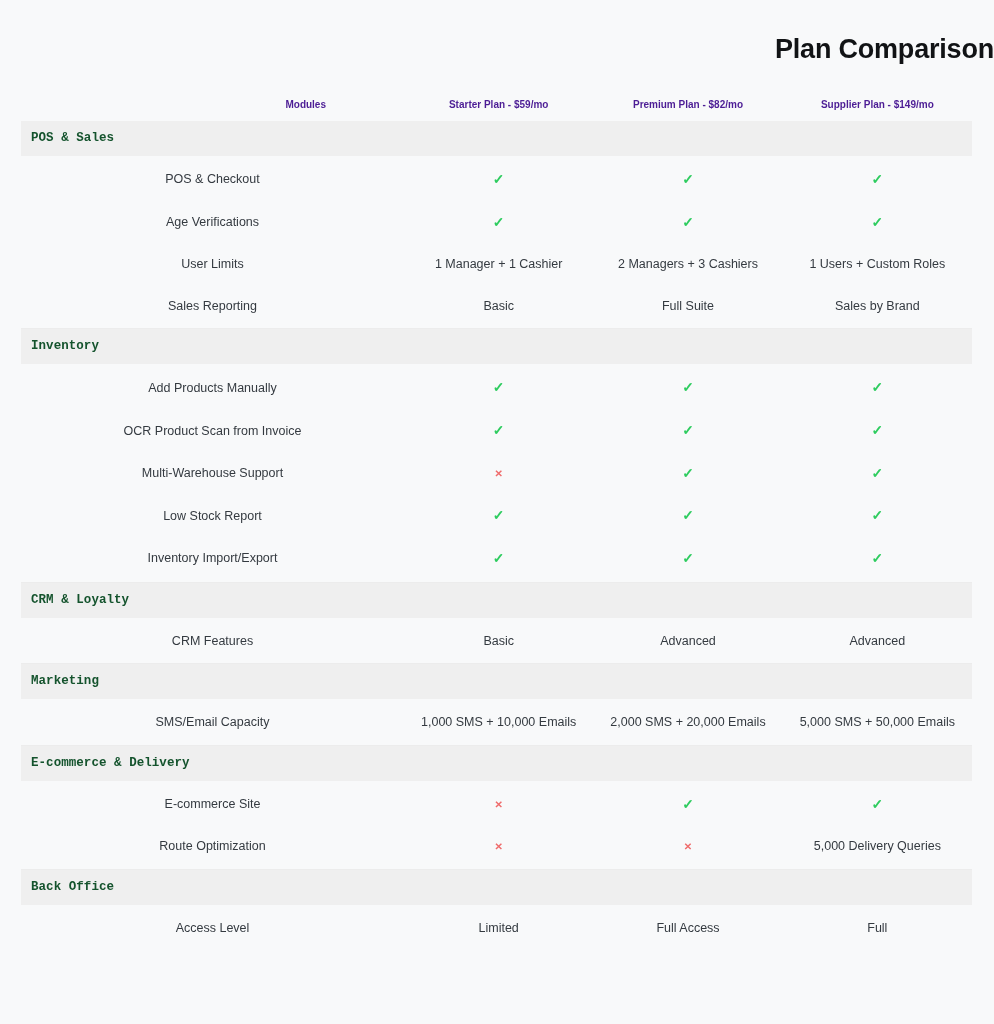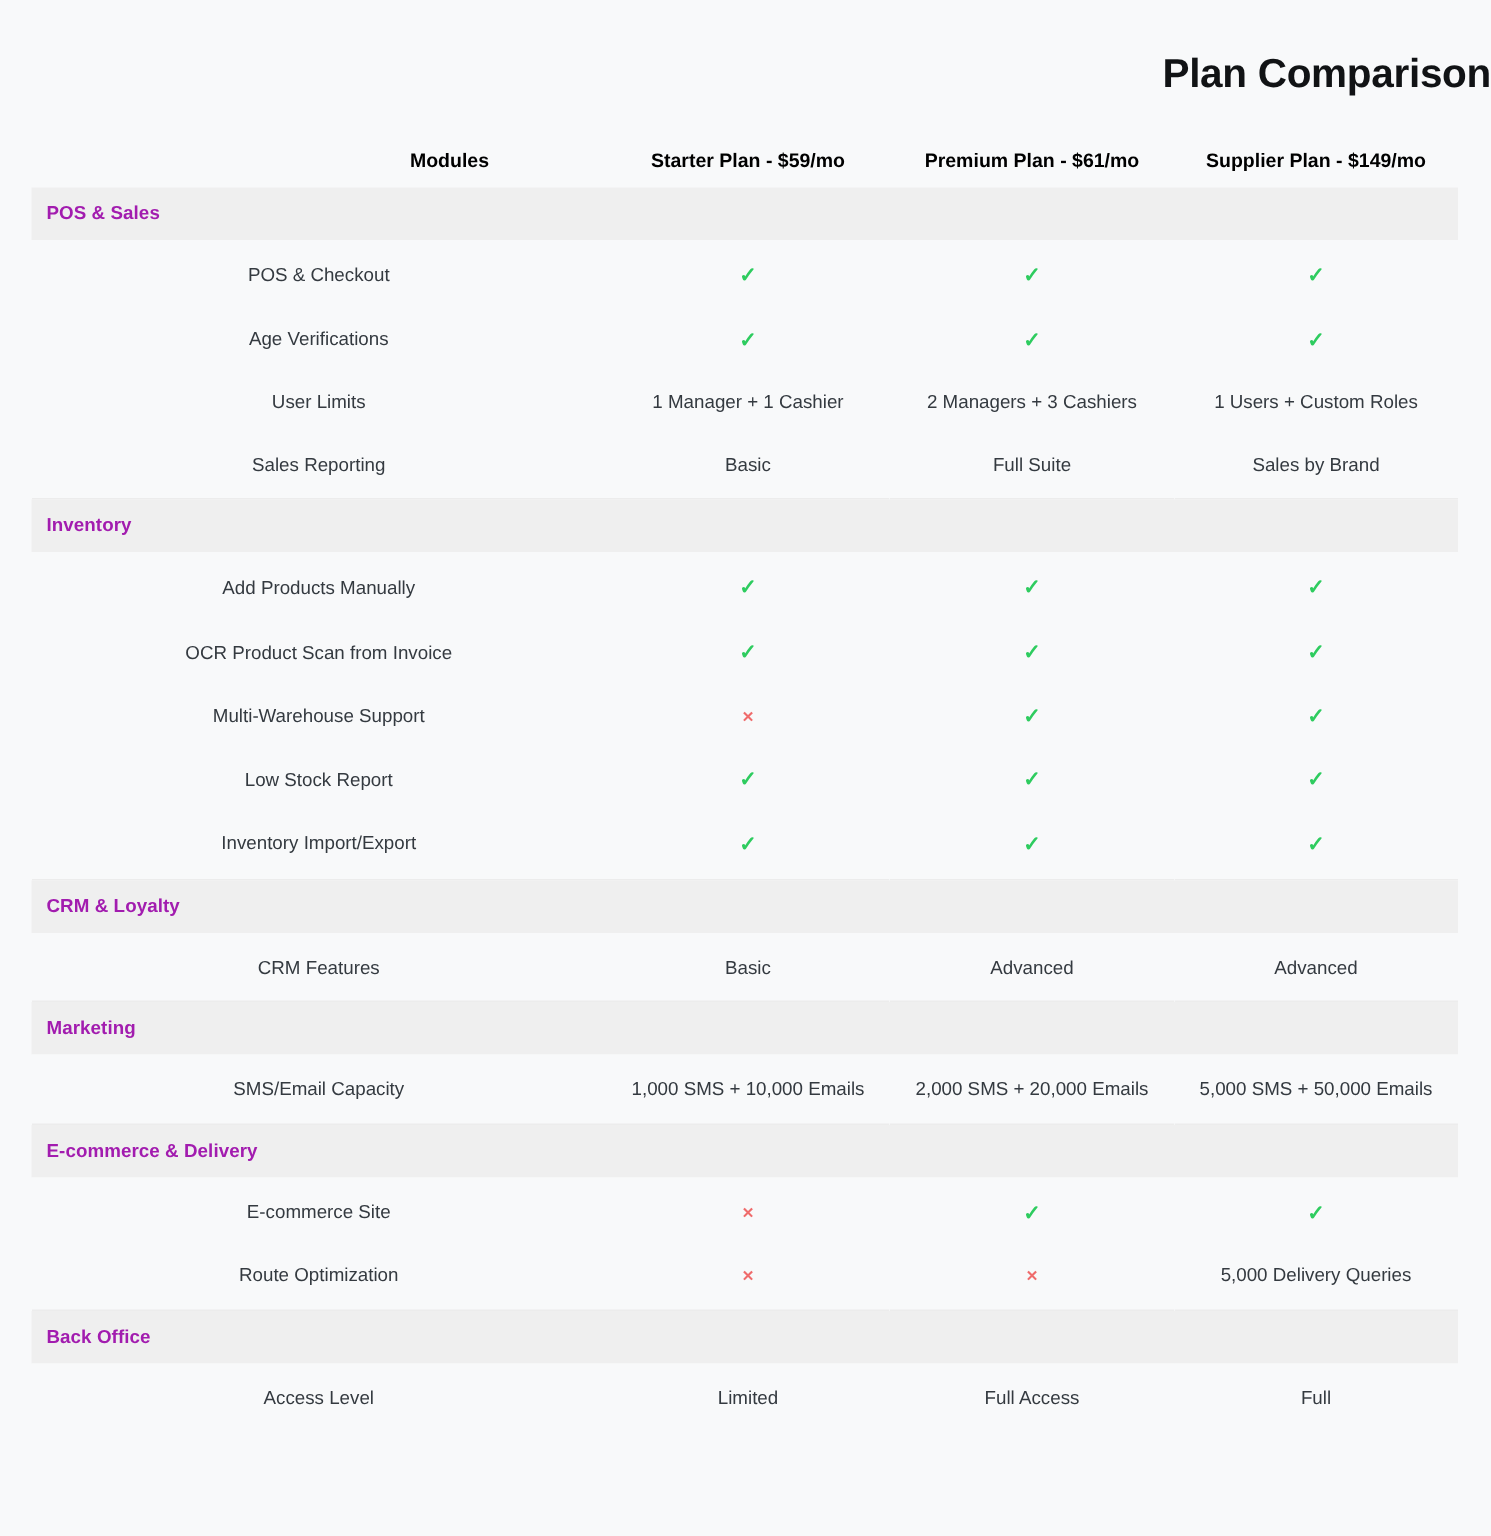--- a/index.html
+++ b/index.html
@@ -39,42 +39,43 @@
   table.cmp {
     width: 951px;
     border-collapse: collapse;
     table-layout: fixed;
     background: transparent;
   }
   table.cmp col.c-mod   { width: 383px; }
   table.cmp col.c-plan  { width: 189.33px; }
 
   thead th {
-    font-size: 13px;
-    font-weight: bold;
-    color: #000000;
+    font-size: 10px;
+    font-weight: bold;
+    color: #4c1d95;
     padding: 10px 4px 11px 4px;
     text-align: center;
     vertical-align: middle;
     background: transparent;
     border: none;
   }
   thead th.h-mod {
     text-align: right;
     padding-right: 78px;
   }
 
   tr.section-row td {
     background: #efefef;
     font-size: 12.5px;
     font-weight: bold;
-    color: #a21caf;
+    color: #14532d;
     padding: 10px 0 11px 10px;
     border: none;
     letter-spacing: 0.05px;
+    font-family: Liberation Mono, monospace;
   }
 
   tr.feat-row td {
     background: #f8f9fa;
     font-size: 12.5px;
     color: #343a40;
     padding: 13px 4px 13px 4px;
     text-align: center;
     vertical-align: middle;
     border: none;
@@ -118,21 +119,21 @@
       <colgroup>
         <col class="c-mod">
         <col class="c-plan">
         <col class="c-plan">
         <col class="c-plan">
       </colgroup>
       <thead>
         <tr>
           <th class="h-mod">Modules</th>
           <th>Starter Plan - $59/mo</th>
-          <th>Premium Plan - $61/mo</th>
+          <th>Premium Plan - $82/mo</th>
           <th>Supplier Plan - $149/mo</th>
         </tr>
       </thead>
       <tbody id="tbody">
           <tr class="section-row">
             <td colspan="4">POS &amp; Sales</td>
           </tr>
           <tr class="feat-row first-in-section">
             <td class="mod-cell">POS &amp; Checkout</td>
             <td><span class="mark yes">✓</span></td>

